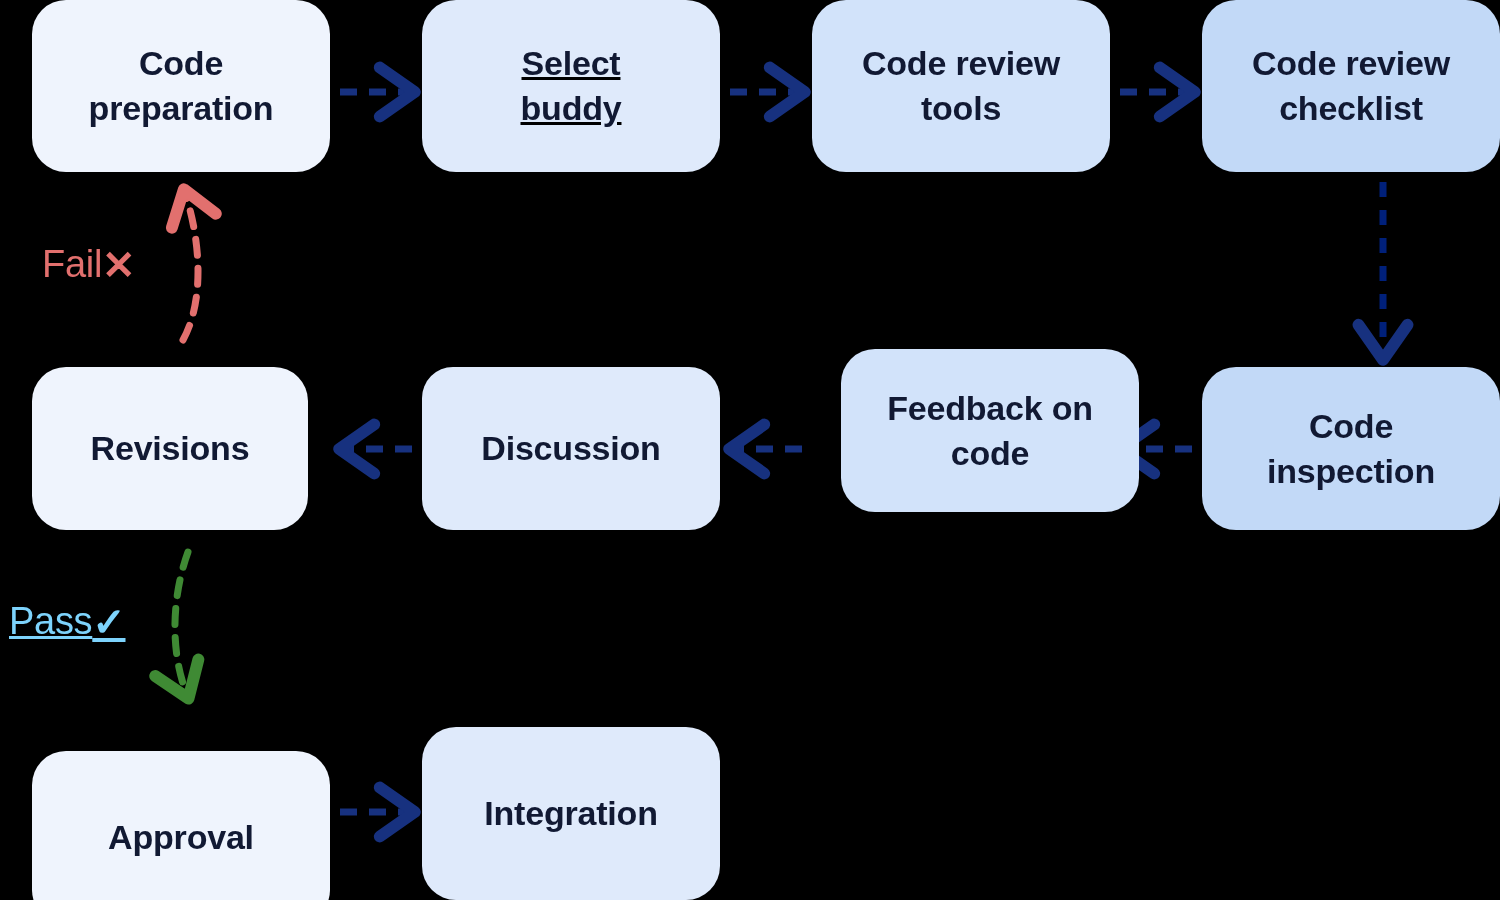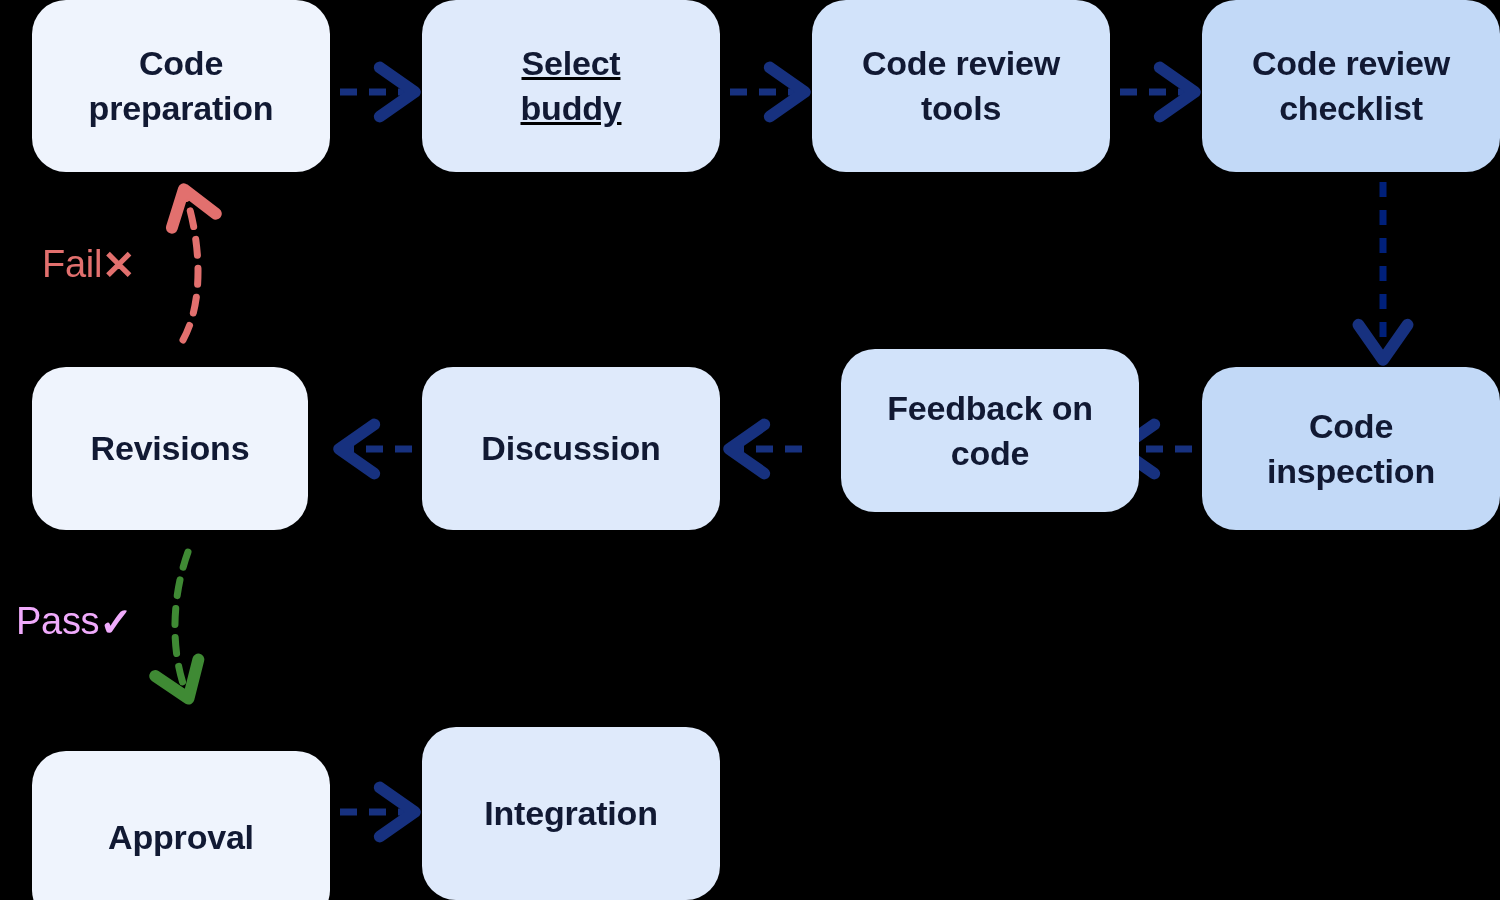--- a/index.html
+++ b/index.html
@@ -142,18 +142,18 @@
 
   <div class="node" style="left:422px; top:727px; width:298px; height:173px; background:#DFEAFB;">
     <span class="node-label">Integration</span>
   </div>
 
   <div class="branch-label" style="left:42px; top:243px; color:#E2706E;">
     <span>Fail</span>
     <span class="branch-mark">✕</span>
   </div>
 
-  <div class="branch-label" style="left:16px; top:600px; color:#f0abfc;">
+  <div class="branch-label" style="left:9px; top:600px; color:#7dd3fc;text-decoration:underline;">
     <span>Pass</span>
     <span class="branch-mark">✓</span>
   </div>
 
 </div>
 
 </body></html>

